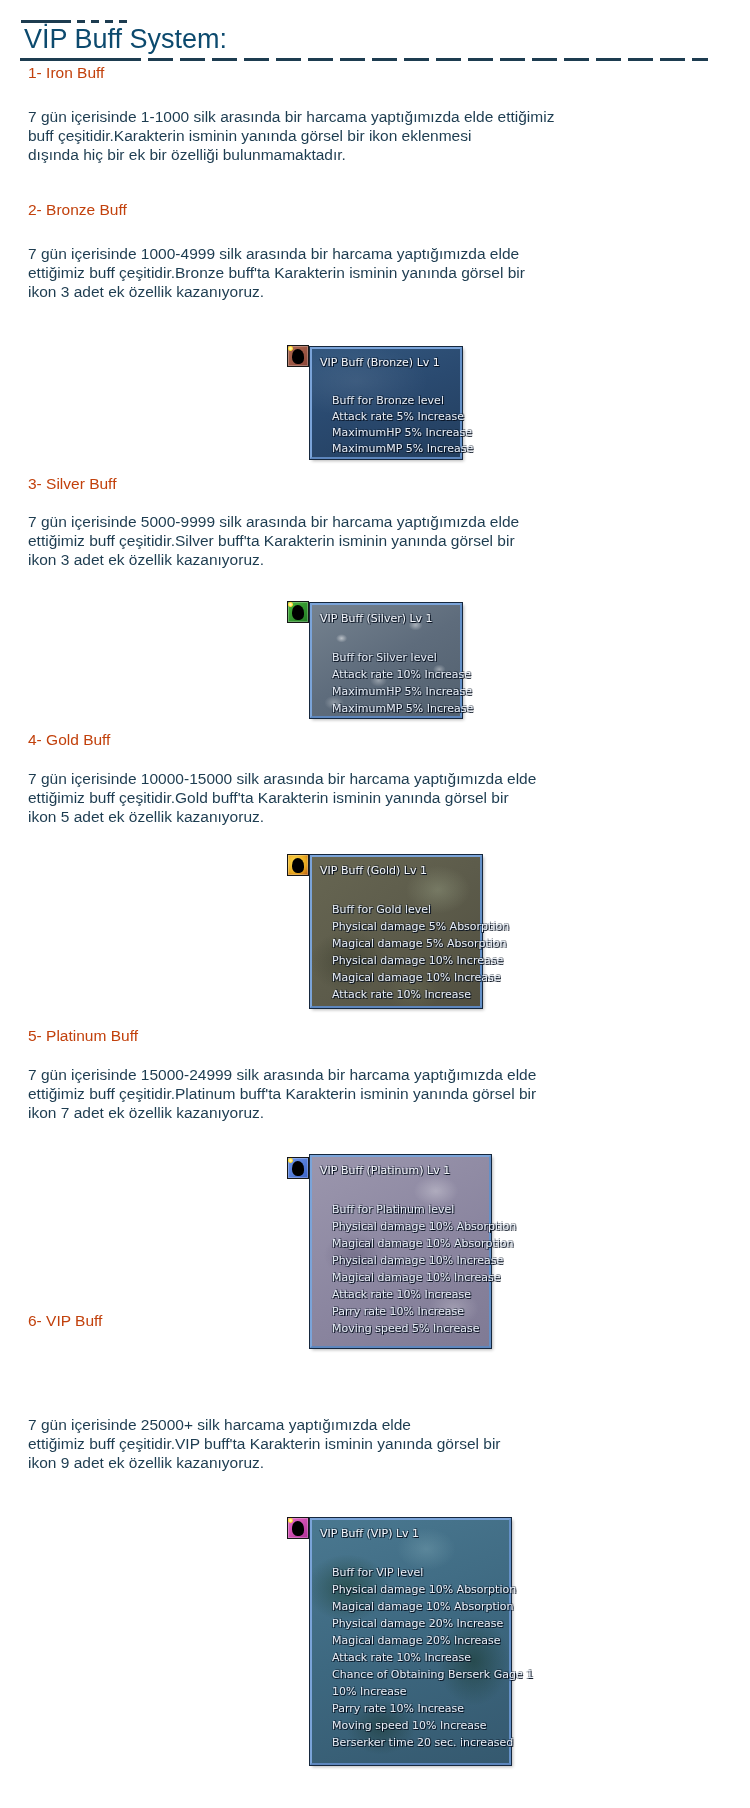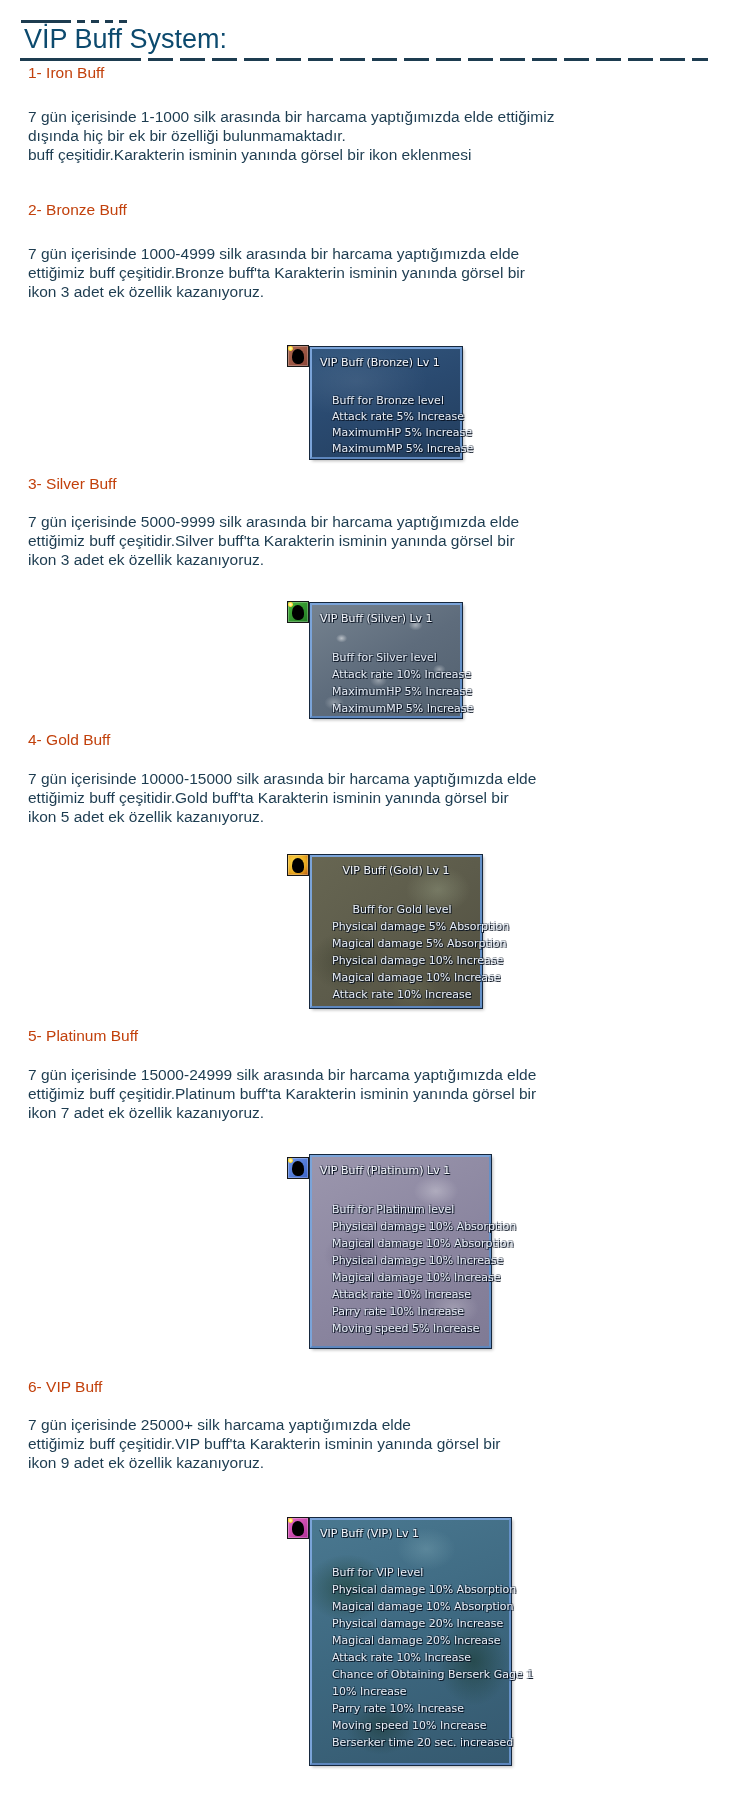--- a/index.html
+++ b/index.html
@@ -39,21 +39,21 @@
       radial-gradient(8px 6px at 20% 30%, rgba(255,255,255,.55), rgba(0,0,0,0) 70%),
       radial-gradient(10px 8px at 70% 18%, rgba(255,255,255,.45), rgba(0,0,0,0) 70%),
       radial-gradient(12px 9px at 45% 68%, rgba(255,255,255,.35), rgba(0,0,0,0) 70%),
       radial-gradient(9px 7px at 86% 58%, rgba(255,255,255,.4), rgba(0,0,0,0) 70%),
       radial-gradient(14px 10px at 15% 88%, rgba(255,255,255,.3), rgba(0,0,0,0) 70%),
       linear-gradient(150deg,#75828f, #5e6c7c 50%, #53616f); }
   .tip.gold { background:
       radial-gradient(46px 34px at 75% 22%, rgba(165,175,145,.35), rgba(0,0,0,0) 70%),
       radial-gradient(56px 44px at 22% 70%, rgba(38,42,28,.38), rgba(0,0,0,0) 70%),
       radial-gradient(40px 30px at 60% 90%, rgba(120,125,95,.3), rgba(0,0,0,0) 70%),
-      linear-gradient(140deg,#676652, #5d5c4b 50%, #514f40); text-align: center; }
+      linear-gradient(140deg,#676652, #5d5c4b 50%, #514f40); }
   .tip.platinum { background:
       radial-gradient(32px 22px at 70% 18%, rgba(255,255,255,.28), rgba(0,0,0,0) 70%),
       radial-gradient(44px 32px at 24% 52%, rgba(58,52,82,.28), rgba(0,0,0,0) 70%),
       radial-gradient(36px 26px at 80% 80%, rgba(255,255,255,.22), rgba(0,0,0,0) 70%),
       linear-gradient(150deg,#9b96ad, #8b86a0 55%, #7f7a94); }
   .tip.vip { background:
       radial-gradient(60px 48px at 18% 28%, rgba(24,58,40,.55), rgba(0,0,0,0) 70%),
       radial-gradient(52px 64px at 82% 58%, rgba(20,50,35,.5), rgba(0,0,0,0) 70%),
       radial-gradient(42px 30px at 58% 12%, rgba(150,190,200,.28), rgba(0,0,0,0) 70%),
       radial-gradient(50px 40px at 35% 85%, rgba(18,45,32,.45), rgba(0,0,0,0) 70%),
@@ -75,22 +75,22 @@
 </head>
 <body>
 
 <div class="rule-top"></div>
 <h1 class="page-title">VİP Buff System:</h1>
 <div class="rule-under"></div>
 
 <div class="h" style="top:64px">1- Iron Buff</div>
 <div class="p" style="top:107px">
   <div>7 gün içerisinde 1-1000 silk arasında bir harcama yaptığımızda elde ettiğimiz</div>
+  <div>buff çeşitidir.Karakterin isminin yanında görsel bir ikon eklenmesi</div>
   <div>dışında hiç bir ek bir özelliği bulunmamaktadır.</div>
-  <div>buff çeşitidir.Karakterin isminin yanında görsel bir ikon eklenmesi</div>
 </div>
 
 <div class="h" style="top:201px">2- Bronze Buff</div>
 <div class="p" style="top:244px">
   <div>7 gün içerisinde 1000-4999 silk arasında bir harcama yaptığımızda elde</div>
   <div>ettiğimiz buff çeşitidir.Bronze buff'ta Karakterin isminin yanında görsel bir</div>
   <div>ikon 3 adet ek özellik kazanıyoruz.</div>
 </div>
 <div class="buff-icon icon-bronze sparkle" style="left:287px;top:345px">
     <span class="head"></span>
@@ -161,21 +161,21 @@
     <div>Physical damage 10% Absorption</div>
     <div>Magical damage 10% Absorption</div>
     <div>Physical damage 10% Increase</div>
     <div>Magical damage 10% Increase</div>
     <div>Attack rate 10% Increase</div>
     <div>Parry rate 10% Increase</div>
     <div>Moving speed 5% Increase</div>
   </div>
 </div>
 
-<div class="h" style="top:1378px">6- VIP Buff</div>
+<div class="h" style="top:1312px">6- VIP Buff</div>
 <div class="p" style="top:1415px">
   <div>7 gün içerisinde 25000+ silk harcama yaptığımızda elde</div>
   <div>ettiğimiz buff çeşitidir.VIP buff'ta Karakterin isminin yanında görsel bir</div>
   <div>ikon 9 adet ek özellik kazanıyoruz.</div>
 </div>
 <div class="buff-icon icon-vip sparkle" style="left:287px;top:1517px">
     <span class="head"></span>
   </div>
 <div class="tip vip" style="left:310px;top:1518px;width:201px;height:247px">
   <div class="t">VIP Buff (VIP) Lv 1</div>

